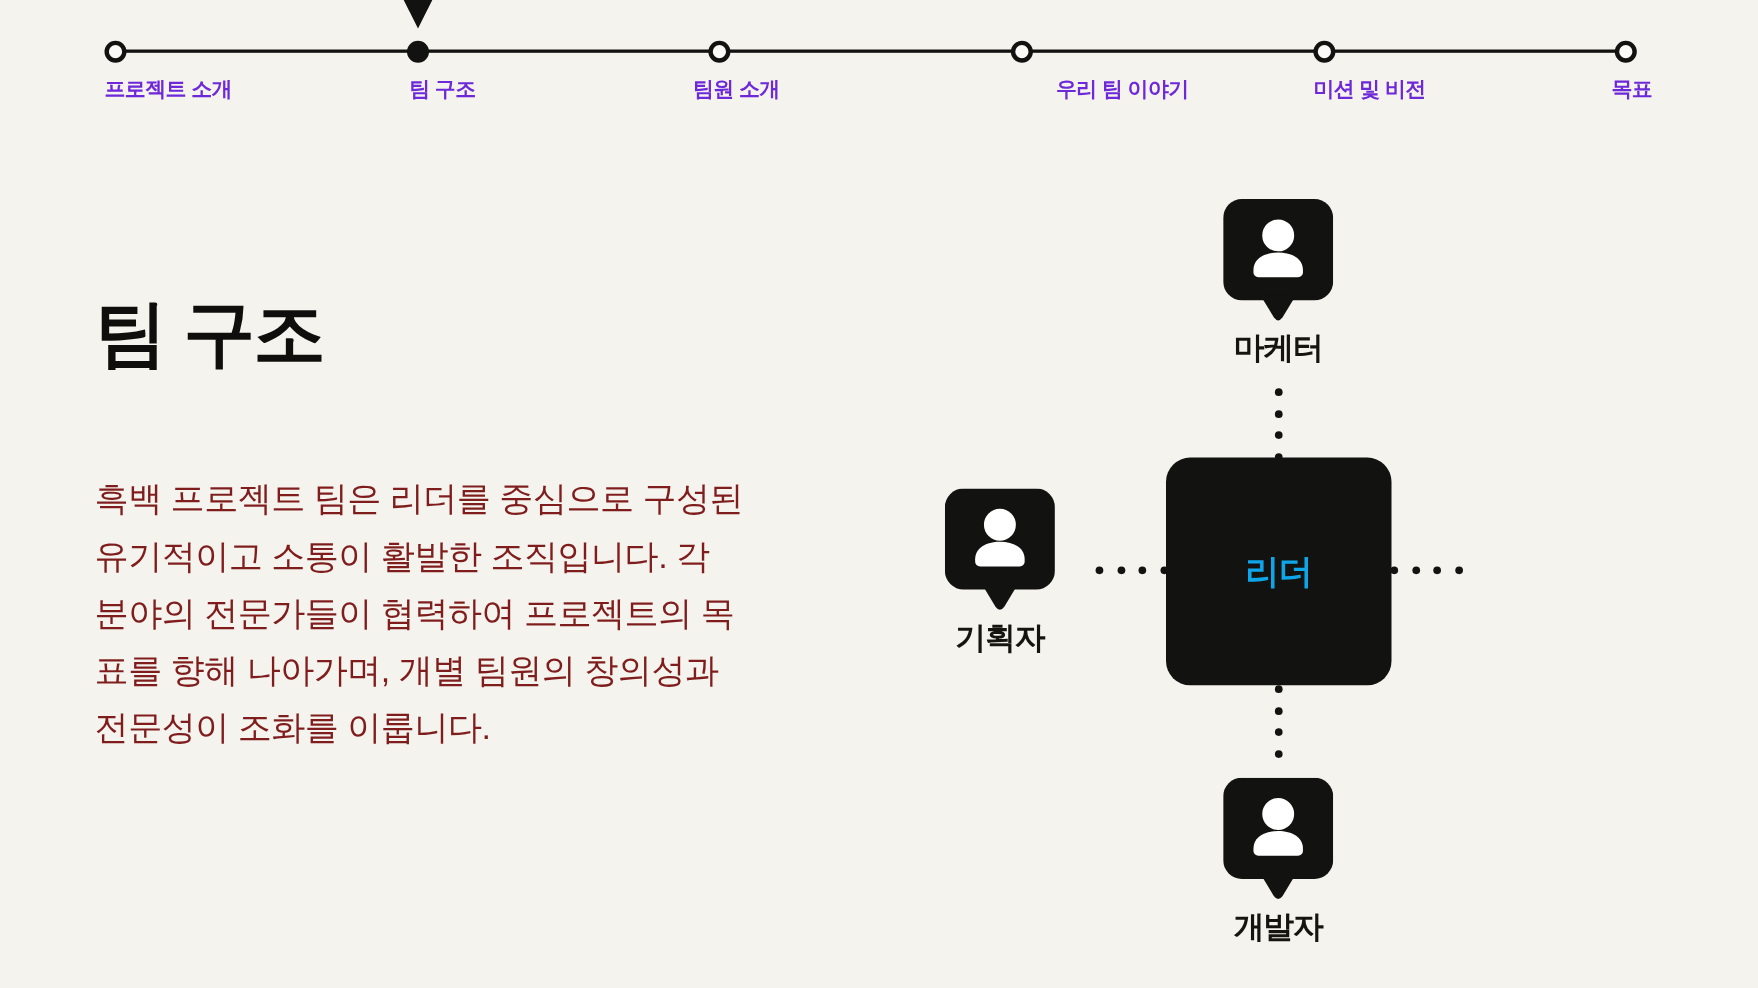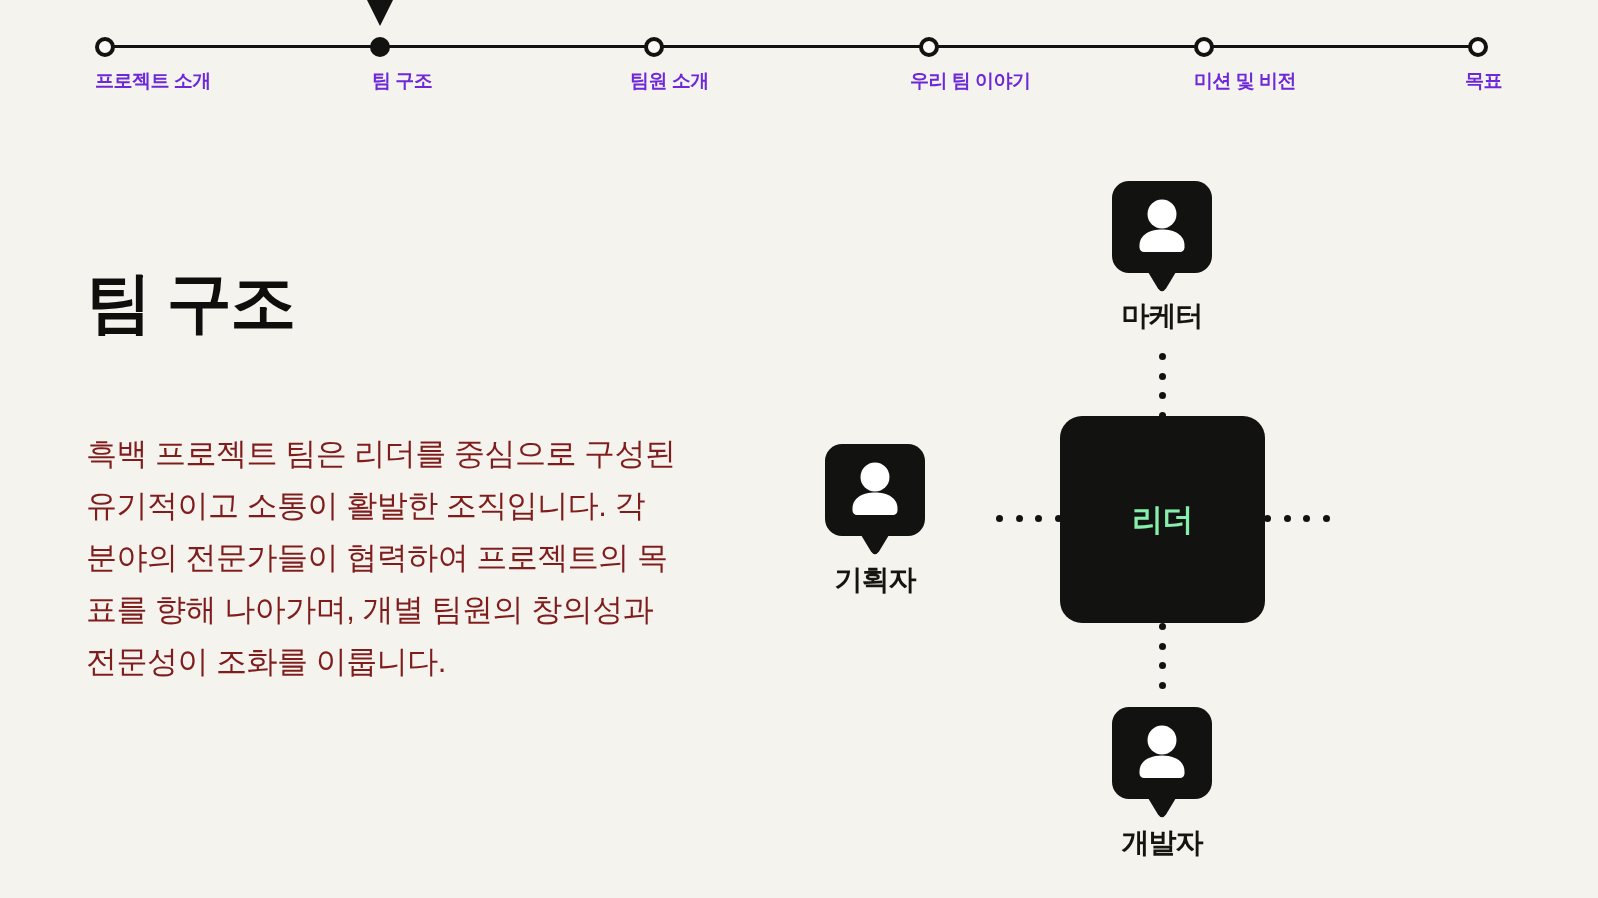--- a/index.html
+++ b/index.html
@@ -23,47 +23,47 @@
   .tl-node {
     position:absolute; top:37px; width:20px; height:20px; border-radius:50%;
     border:4px solid #121210; background:#fbfaf6; cursor:pointer;
   }
   .tl-node.active { background:#121210; }
   .n0{left:95px} .n1{left:370px} .n2{left:644px} .n3{left:919px} .n4{left:1194px} .n5{left:1468px}
   .tl-label {
     position:absolute; top:68px; font-size:19px; font-weight:600;
     letter-spacing:-0.5px; white-space:nowrap; color:#6d28d9; cursor:pointer;
   }
-  .l0{left:95px} .l1{left:372px} .l2{left:630px} .l3{left:910px} .l4{left:1194px} .l5{left:1465px}
+  .l0{left:95px} .l1{left:372px} .l2{left:630px} .l3{left:960px} .l4{left:1194px} .l5{left:1465px}
 
   
   .page-title {
     position:absolute; left:86px; top:258px;
     font-size:66px; font-weight:900; letter-spacing:-2px; color:#0f0e0c;
     white-space:nowrap;
   }
   .page-desc {
     position:absolute; left:86px; top:428px; width:592px;
     font-size:31px; line-height:52px; font-weight:400; color:#7f1d1d;
     letter-spacing:-0.5px; word-break:break-all;
   }
 
   
   .diagram { position:absolute; left:0; top:0; width:1598px; height:898px; pointer-events:none; }
   .leader-box {
     position:absolute; left:1060px; top:416px; width:205px; height:207px;
     background:#121210; border-radius:22px;
     display:flex; align-items:center; justify-content:center;
   }
-  .leader-label { color:#86efac; font-size:31px; font-weight:600; letter-spacing:-0.5px; }
+  .leader-label { color:#0ea5e9; font-size:31px; font-weight:600; letter-spacing:-0.5px; }
 
   .pin { position:absolute; width:100px; text-align:center; }
   .pin svg { display:block; }
   .pin-top    { left:1112px; top:181px; }
-  .pin-left   { left:825px;  top:444px; }
+  .pin-left   { left:859px;  top:444px; }
   .pin-right  { left:1362px; top:443px; }
   .pin-bottom { left:1112px; top:707px; }
   .pin-label {
     position:absolute; left:-60px; width:220px; text-align:center;
     font-size:28px; font-weight:600; letter-spacing:-1px; color:#15140f;
     white-space:nowrap;
   }
   .pin-top    .pin-label { top:116px; }
   .pin-left   .pin-label { top:117px; }
   .pin-right  .pin-label { top:117px; }

